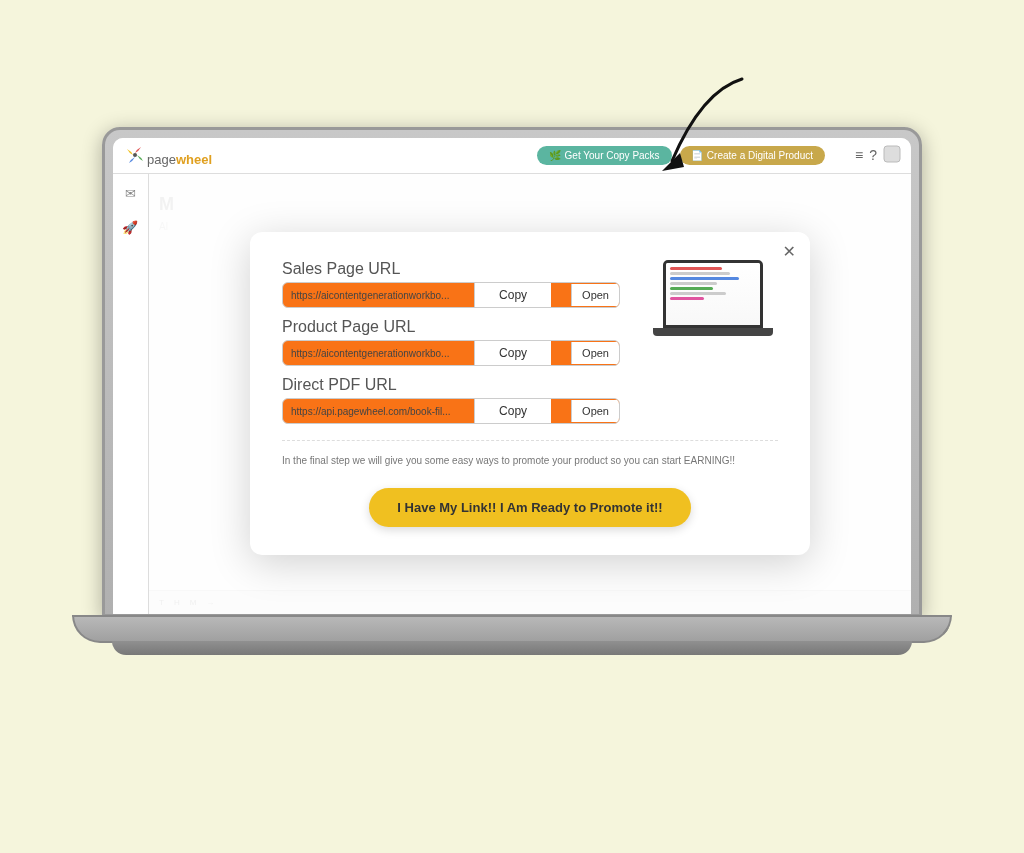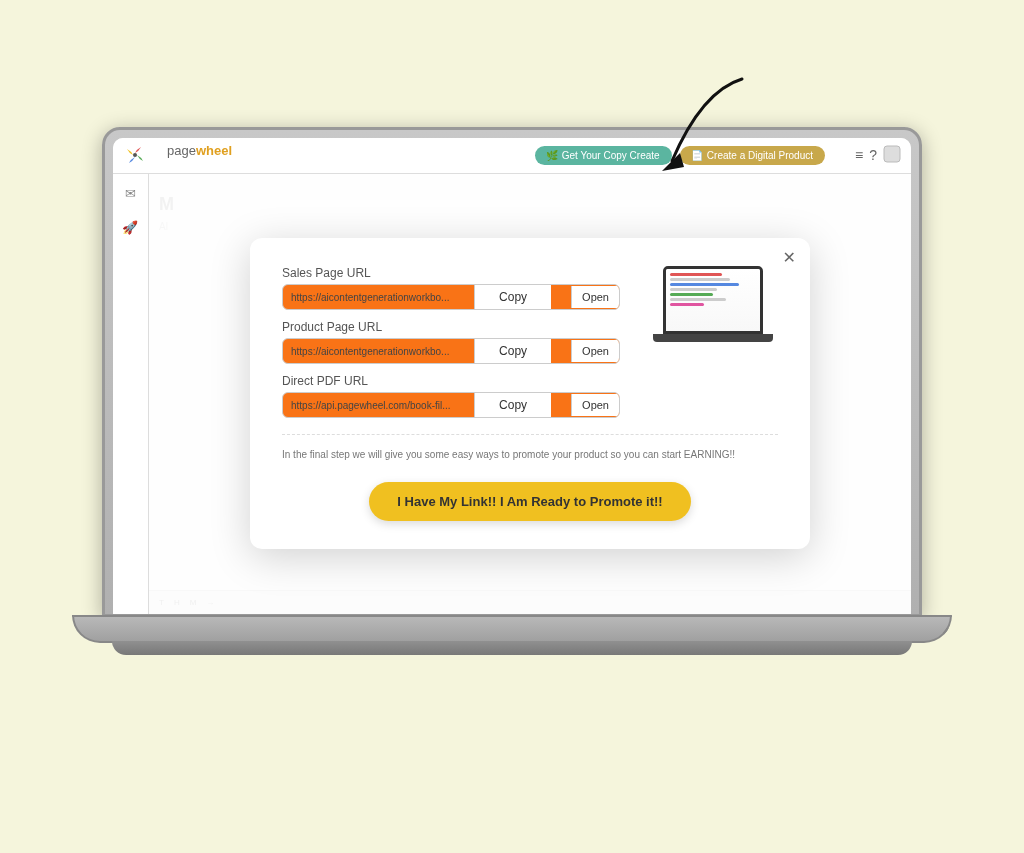--- a/index.html
+++ b/index.html
@@ -114,22 +114,22 @@
       background: #fff;
       border-bottom: 1px solid #ddd;
       display: flex;
       align-items: center;
       padding: 0 10px;
       gap: 10px;
     }
 
     .app-logo {
       display: flex;
-      align-items: flex-start;
-      gap: 20px;
+      align-items: flex-end;
+      gap: 0;
     }
 
     .pinwheel {
       width: 24px;
       height: 24px;
     }
 
     .logo-text {
       font-size: 13px;
       color: #333;
@@ -261,21 +261,21 @@
       gap: 10px;
     }
 
     .url-field-group {
       display: flex;
       flex-direction: column;
       gap: 2px;
     }
 
     .url-label {
-      font-size: 12px;
+      font-size: 16px;
       color: #555;
       margin-bottom: 2px;
     }
 
     .url-input-row {
       display: flex;
       align-items: center;
       border: 1px solid #ccc;
       border-radius: 6px;
       overflow: hidden;
@@ -480,21 +480,21 @@
               <path d="M12 10 Q14 6 18 4 Q16 8 12 10Z" fill="#e05555"></path>
               <path d="M14 12 Q18 14 20 18 Q16 16 14 12Z" fill="#55aa55"></path>
               <path d="M12 14 Q10 18 6 20 Q8 16 12 14Z" fill="#5588e0"></path>
               <path d="M10 12 Q6 10 4 6 Q8 8 10 12Z" fill="#f0c020"></path>
             </svg>
             <span class="logo-text">
               <span class="page">page</span><span class="wheel">wheel</span>
             </span>
           </div>
           <div class="top-buttons">
-            <button class="btn-copy-packs">🌿 Get Your Copy Create</button>
+            <button class="btn-copy-packs">🌿 Get Your Copy Packs</button>
             <button class="btn-digital-product">📄 Create a Digital Product</button>
           </div>
           <div class="top-icons">
             <span>≡</span>
             <span>?</span>
             <span>
               <svg width="18" height="18" viewBox="0 0 18 18">
                 <rect x="1" y="1" width="16" height="16" rx="3" fill="#ddd" stroke="#bbb"></rect>
               </svg>
             </span>

